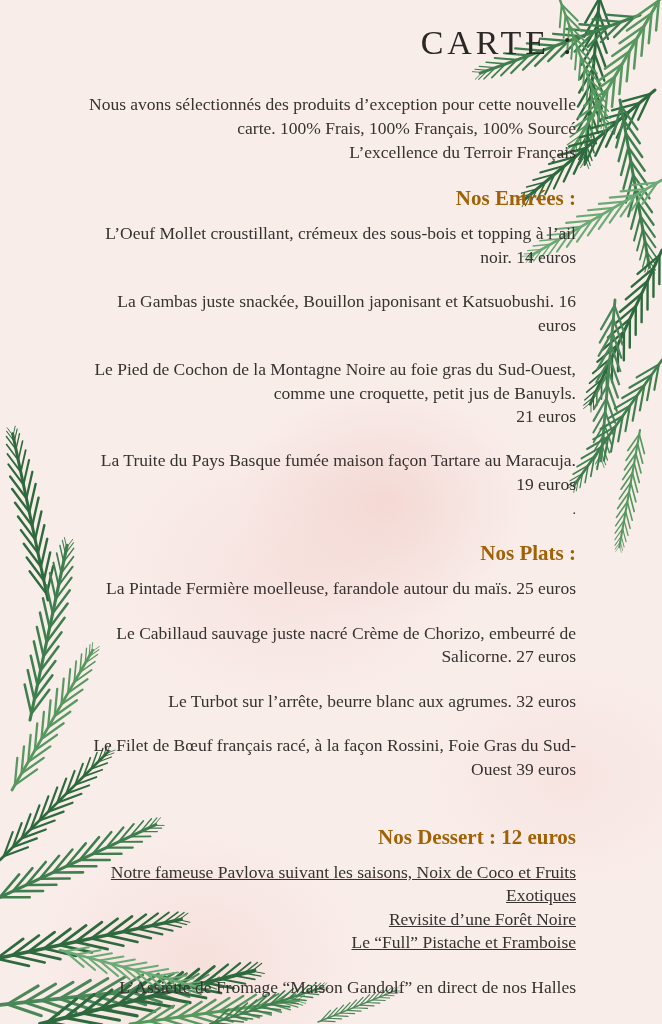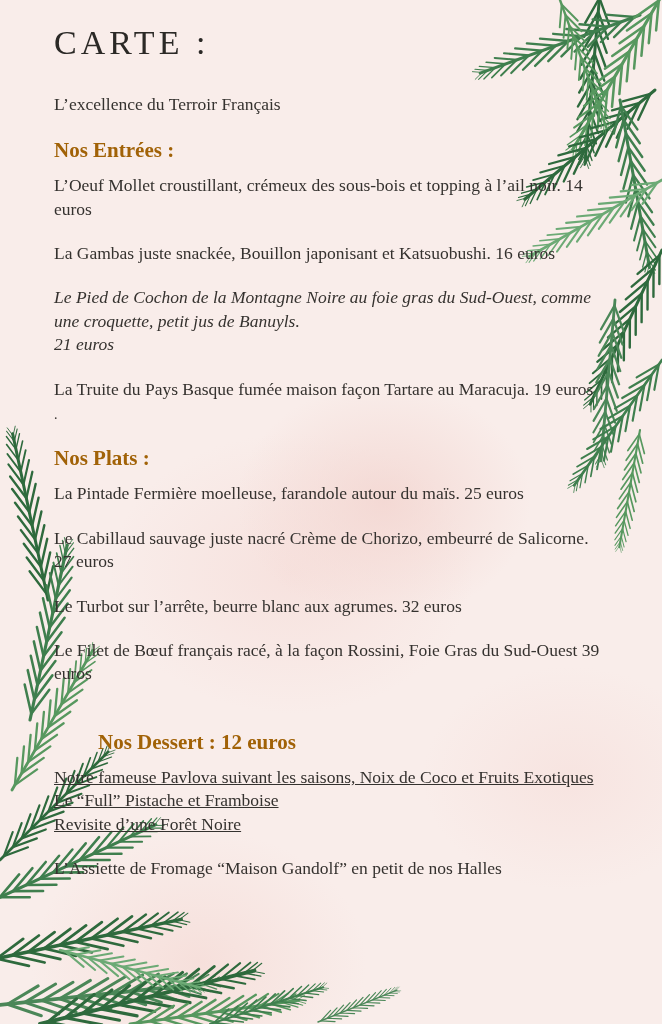--- a/index.html
+++ b/index.html
@@ -25,22 +25,22 @@
     left: 0; top: 0;
     width: 662px; height: 1024px;
     z-index: 0;
     pointer-events: none;
   }
   .content {
     position: absolute;
     left: 0; top: 0;
     width: 662px; height: 1024px;
     box-sizing: border-box;
-    padding: 24px 54px 0;
-    text-align: left;
+    padding: 24px 86px 0;
+    text-align: right;
     z-index: 1;
   }
   .title {
     font-size: 34px;
     font-weight: 400;
     letter-spacing: 4px;
     color: #2b2926;
     margin: 0 0 30px;
   }
   .intro {
@@ -55,21 +55,21 @@
     color: #a16207;
     margin: 22px 0 11px;
   }
   .heading-plats { margin-top: 24px; }
   .heading-desserts { margin-top: 44px; margin-left: 44px; }
   .item {
     font-size: 17.5px;
     line-height: 1.34;
     margin: 0 0 21px;
   }
-  .item-text, .price-line { display: block; font-style: italic; }
+  .item-text, .price-line { display: block; }
   .item-dot {
     font-size: 14px;
     line-height: 1;
     margin: -14px 0 6px;
   }
   .item-tight { margin: 0; text-decoration: underline; }
   .item-spaced-top { margin-top: 21px; }
   section { margin: 0; }
 </style>
 </head>
@@ -128,20 +128,21 @@
 
     <use href="#frond" stroke="#4b8758" transform="translate(318,1022) rotate(-22) scale(0.5)"></use>
   </g>
 </svg>
 
 <main class="content">
 
   <h1 class="title">CARTE :</h1>
 
   <p class="intro">
+    <span class="intro-line">Nous avons sélectionnés des produits d’exception pour cette nouvelle carte. 100% Frais, 100% Français, 100% Sourcé</span>
     <span class="intro-line">L’excellence du Terroir Français</span>
   </p>
 
   <section>
     <h2 class="heading">Nos Entrées :</h2>
     <p class="item">L’Oeuf Mollet croustillant, crémeux des sous-bois et topping à l’ail noir. 14 euros</p>
     <p class="item">La Gambas juste snackée, Bouillon japonisant et Katsuobushi. 16 euros</p>
     <div class="item">
       <span class="item-text">Le Pied de Cochon de la Montagne Noire au foie gras du Sud-Ouest, comme une croquette, petit jus de Banuyls.</span>
       <span class="price-line">21 euros</span>
@@ -154,18 +155,18 @@
     <h2 class="heading heading-plats">Nos Plats :</h2>
     <p class="item">La Pintade Fermière moelleuse, farandole autour du maïs. 25 euros</p>
     <p class="item">Le Cabillaud sauvage juste nacré Crème de Chorizo, embeurré de Salicorne.  27 euros</p>
     <p class="item">Le Turbot sur l’arrête, beurre blanc aux agrumes. 32 euros</p>
     <p class="item">Le Filet de Bœuf français racé, à la façon Rossini, Foie Gras du Sud-Ouest 39 euros</p>
   </section>
 
   <section>
     <h2 class="heading heading-desserts">Nos Dessert : 12 euros</h2>
     <p class="item item-tight">Notre fameuse Pavlova suivant les saisons, Noix de Coco et Fruits Exotiques</p>
+    <p class="item item-tight">Revisite d’une Forêt Noire</p>
     <p class="item item-tight">Le “Full” Pistache et Framboise</p>
-    <p class="item item-tight">Revisite d’une Forêt Noire</p>
-    <p class="item item-spaced-top">L’Assiette de Fromage “Maison Gandolf” en petit de nos Halles</p>
+    <p class="item item-spaced-top">L’Assiette de Fromage “Maison Gandolf” en direct de nos Halles</p>
   </section>
 
 </main>
 
 </body></html>

